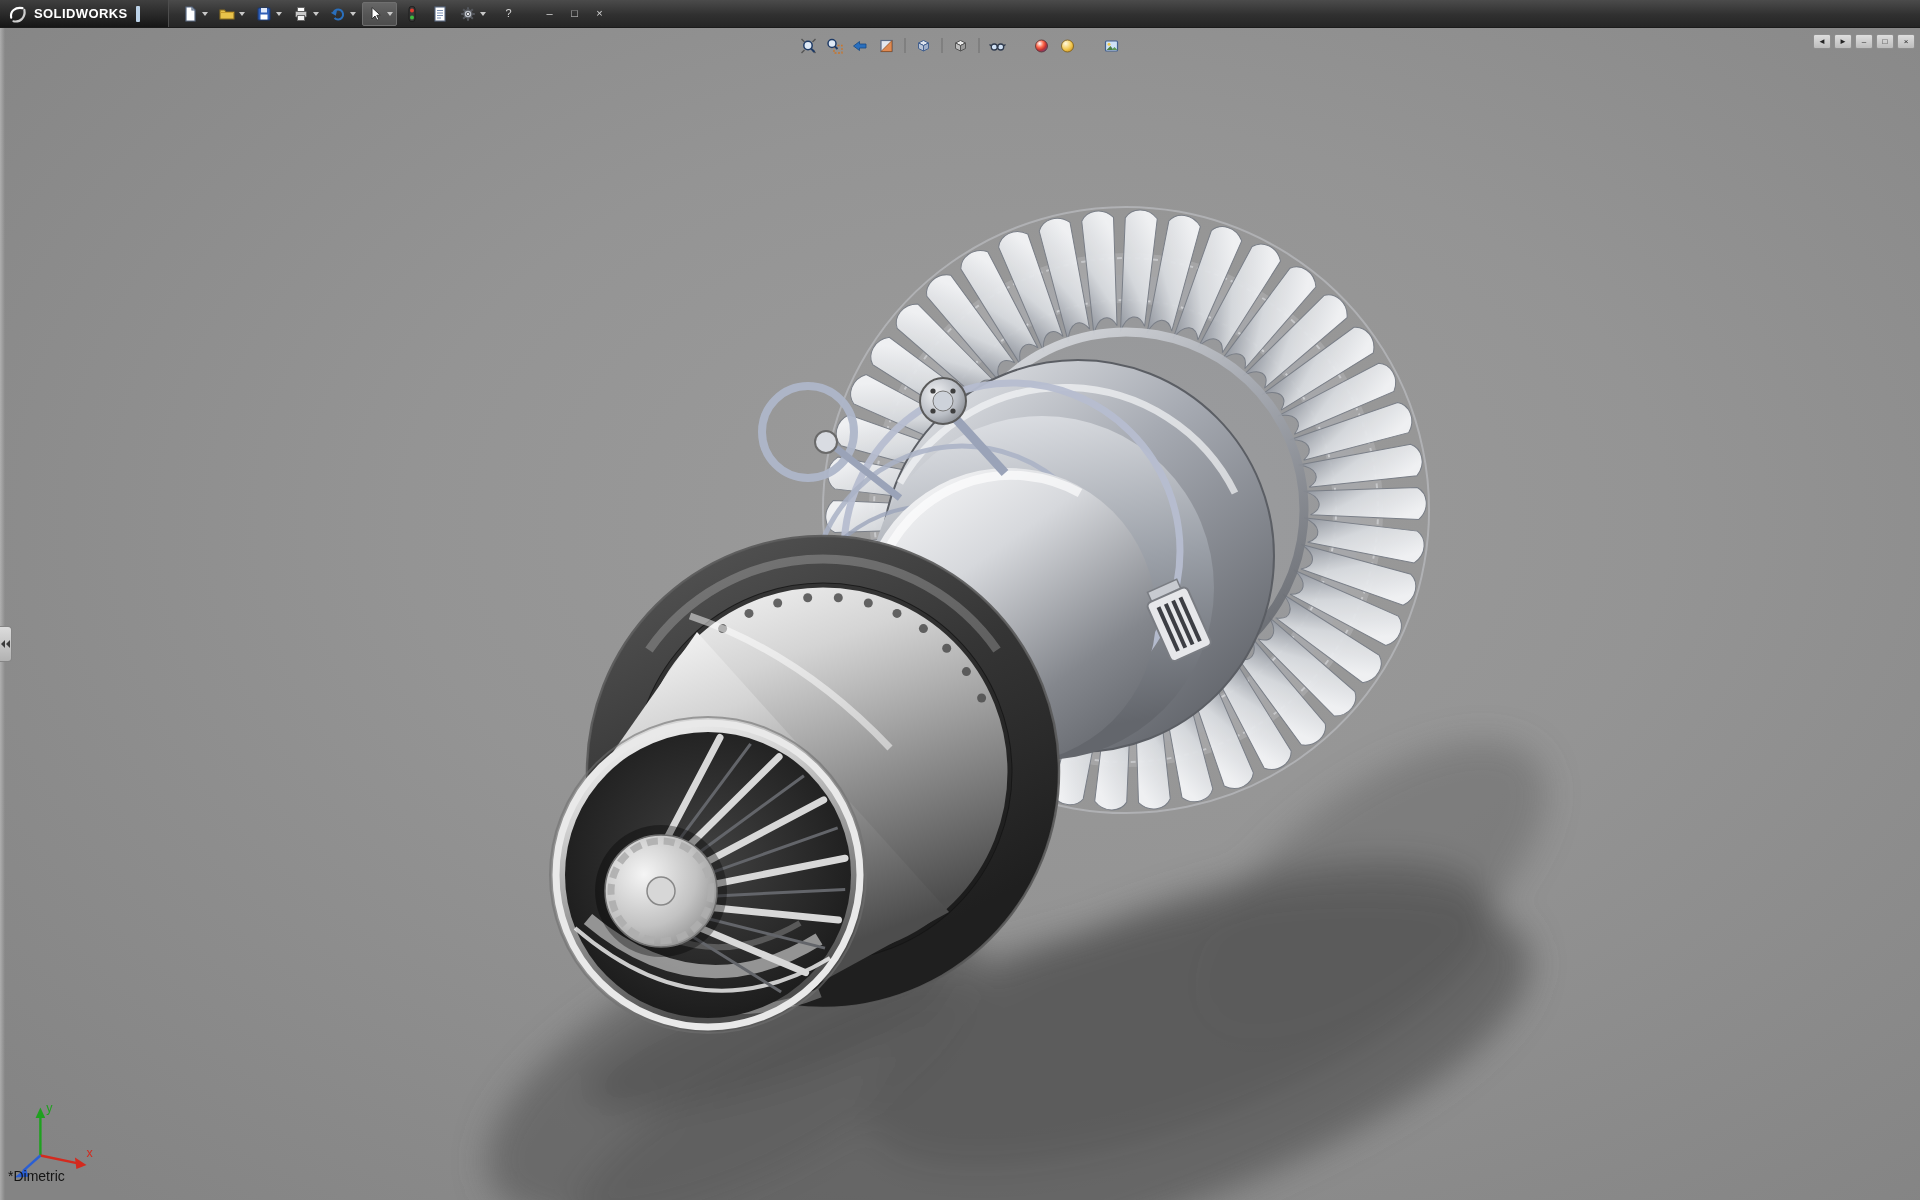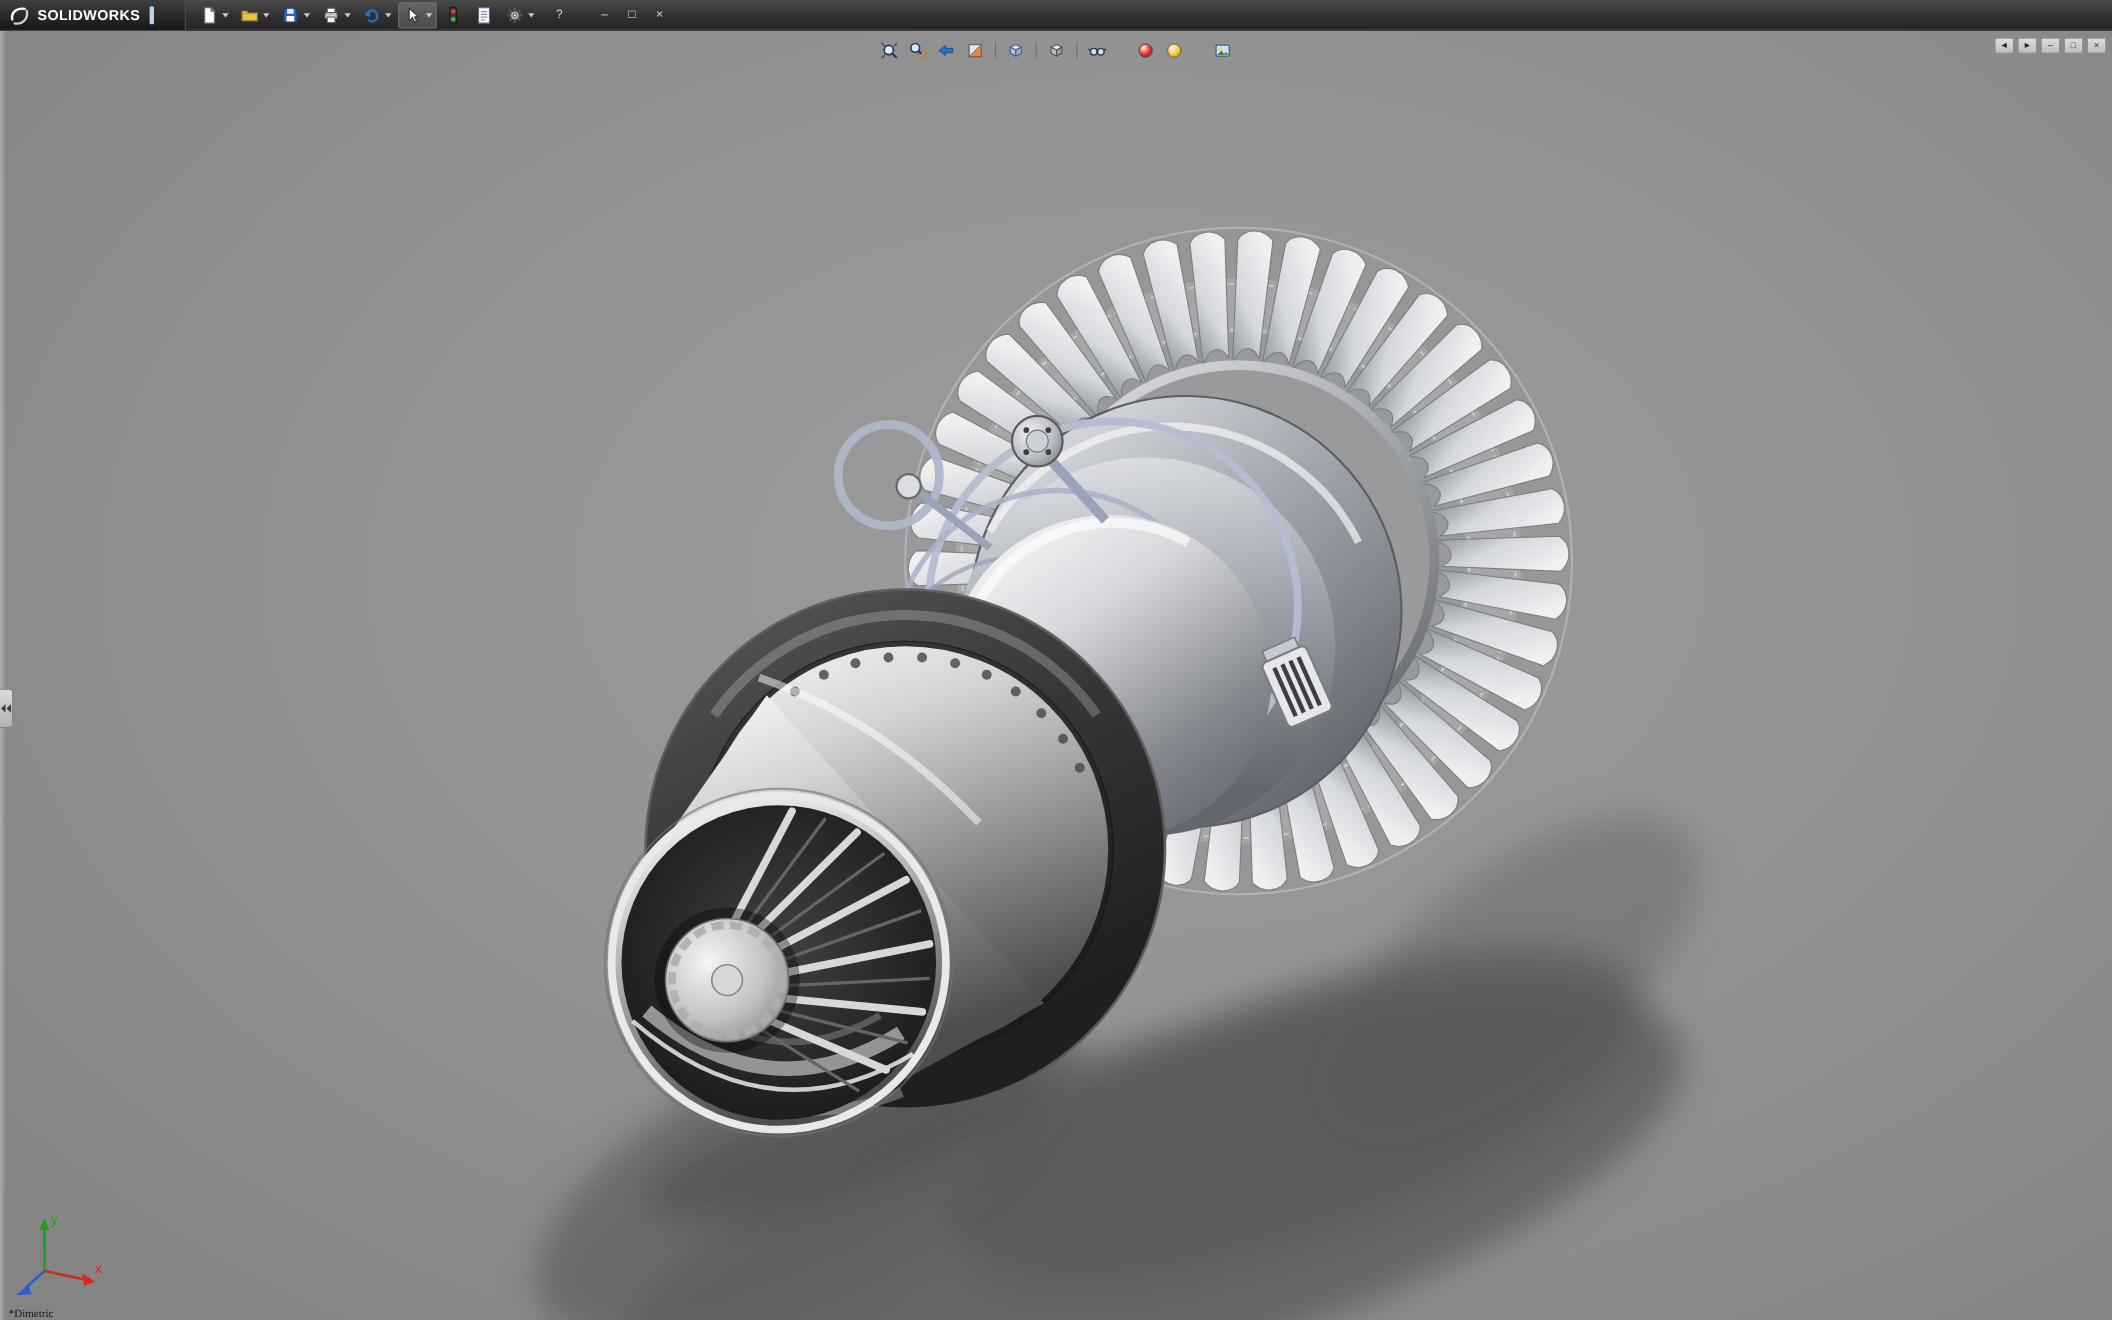--- a/index.html
+++ b/index.html
@@ -55,21 +55,21 @@
   .splitter { position:absolute; left:0; top:0; width:5px; height:100%;
               background:linear-gradient(90deg,rgba(220,220,220,.45),rgba(150,150,150,0)); }
   .fm-tab { position:absolute; left:0; top:598px; width:12px; height:36px;
             background:linear-gradient(180deg,#dcdcdc,#b2b2b2); border:1px solid #858585; border-left:none;
             border-radius:0 4px 4px 0; display:flex; align-items:center; justify-content:center; gap:1px; cursor:pointer; }
   .tri { width:0; height:0; border-top:4px solid transparent; border-bottom:4px solid transparent;
          border-right:4px solid #3c3c3c; }
 
   
   .triad { position:absolute; left:2px; bottom:8px; width:96px; height:96px; }
-  .view-label { position:absolute; left:8px; bottom:0px; font-size:10px; color:#141414; line-height:1.1;font-family:Liberation Serif, serif; }
+  .view-label { position:absolute; left:8px; bottom:16px; font-size:14px; color:#141414; line-height:1.1; }
 </style>
 </head>
 <body>
 
 <div class="app">
 
   <header class="titlebar">
     <div class="logo">
       <svg width="20" height="20" viewBox="0 0 22 22">
         <path d="M3.5 15 C2 8 8 3 16 4.5" fill="none" stroke="#ffffff" stroke-width="2.4" stroke-linecap="round"></path>

